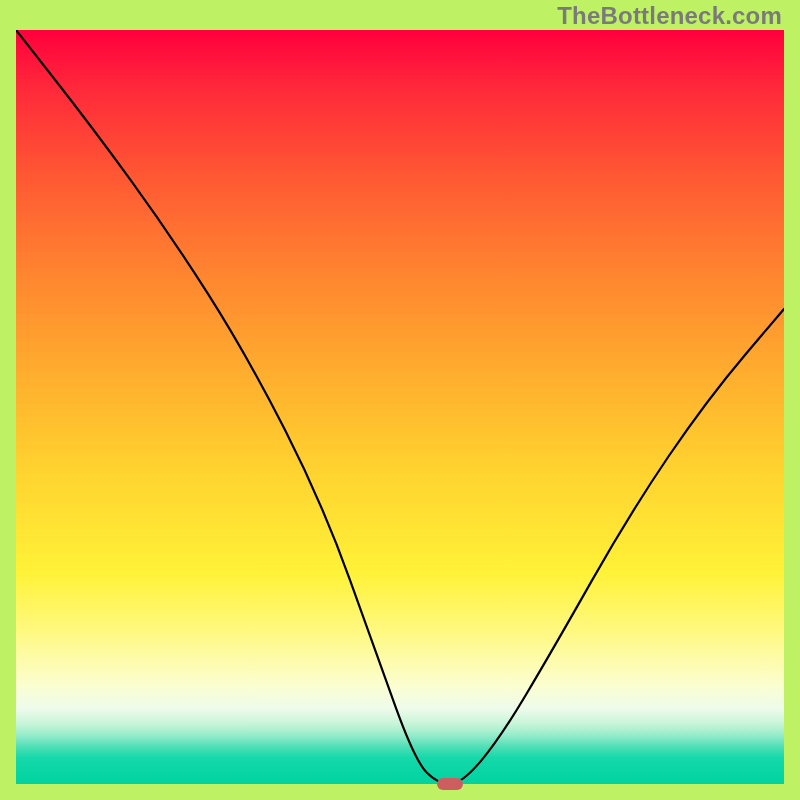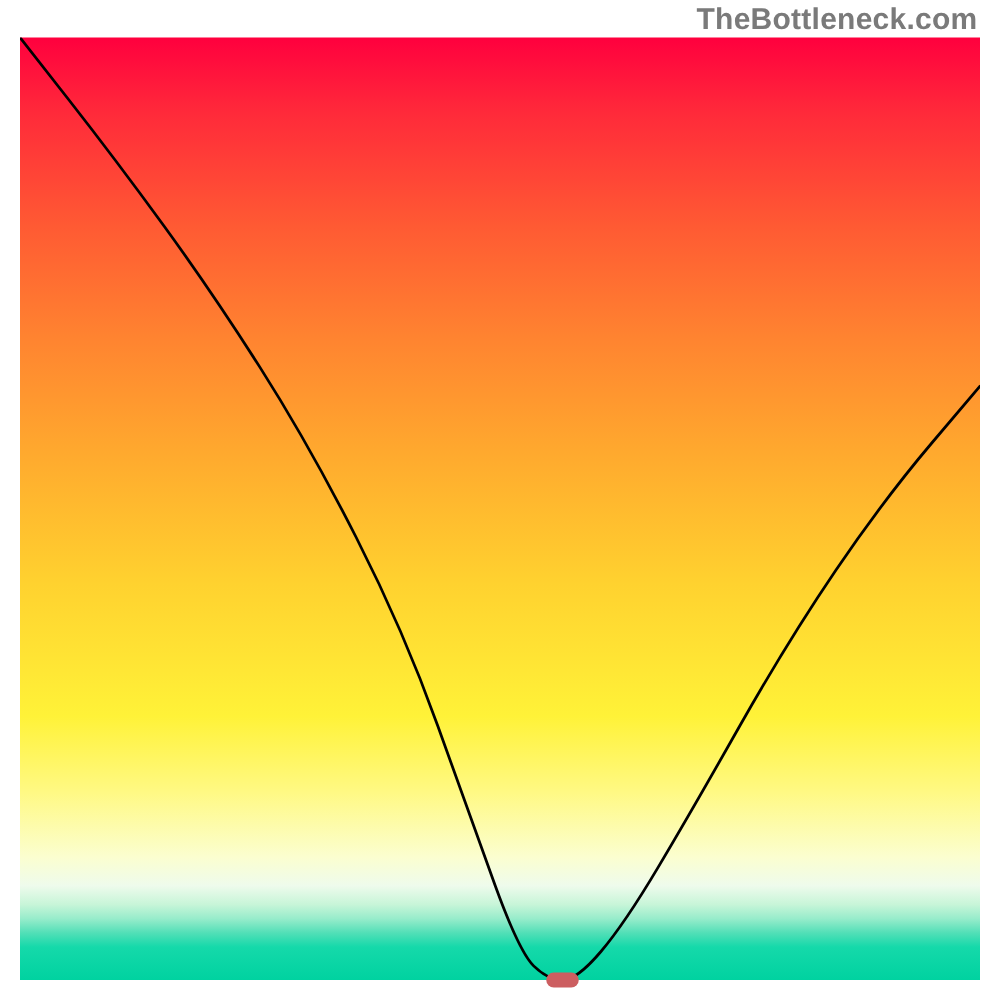--- a/index.html
+++ b/index.html
@@ -6,21 +6,21 @@
     margin: 0;
     padding: 0;
     width: 800px;
     height: 800px;
     background: #000;
     overflow: hidden;
   }
   .frame {
     position: absolute;
     inset: 0;
-    background: #ffffff;
+    background: #bef264;
   }
   .watermark {
     position: absolute;
     top: 2px;
     right: 18px;
     font-family: Arial, Helvetica, sans-serif;
     font-size: 24px;
     font-weight: 600;
     color: #7a7a7a;
     letter-spacing: 0.2px;

